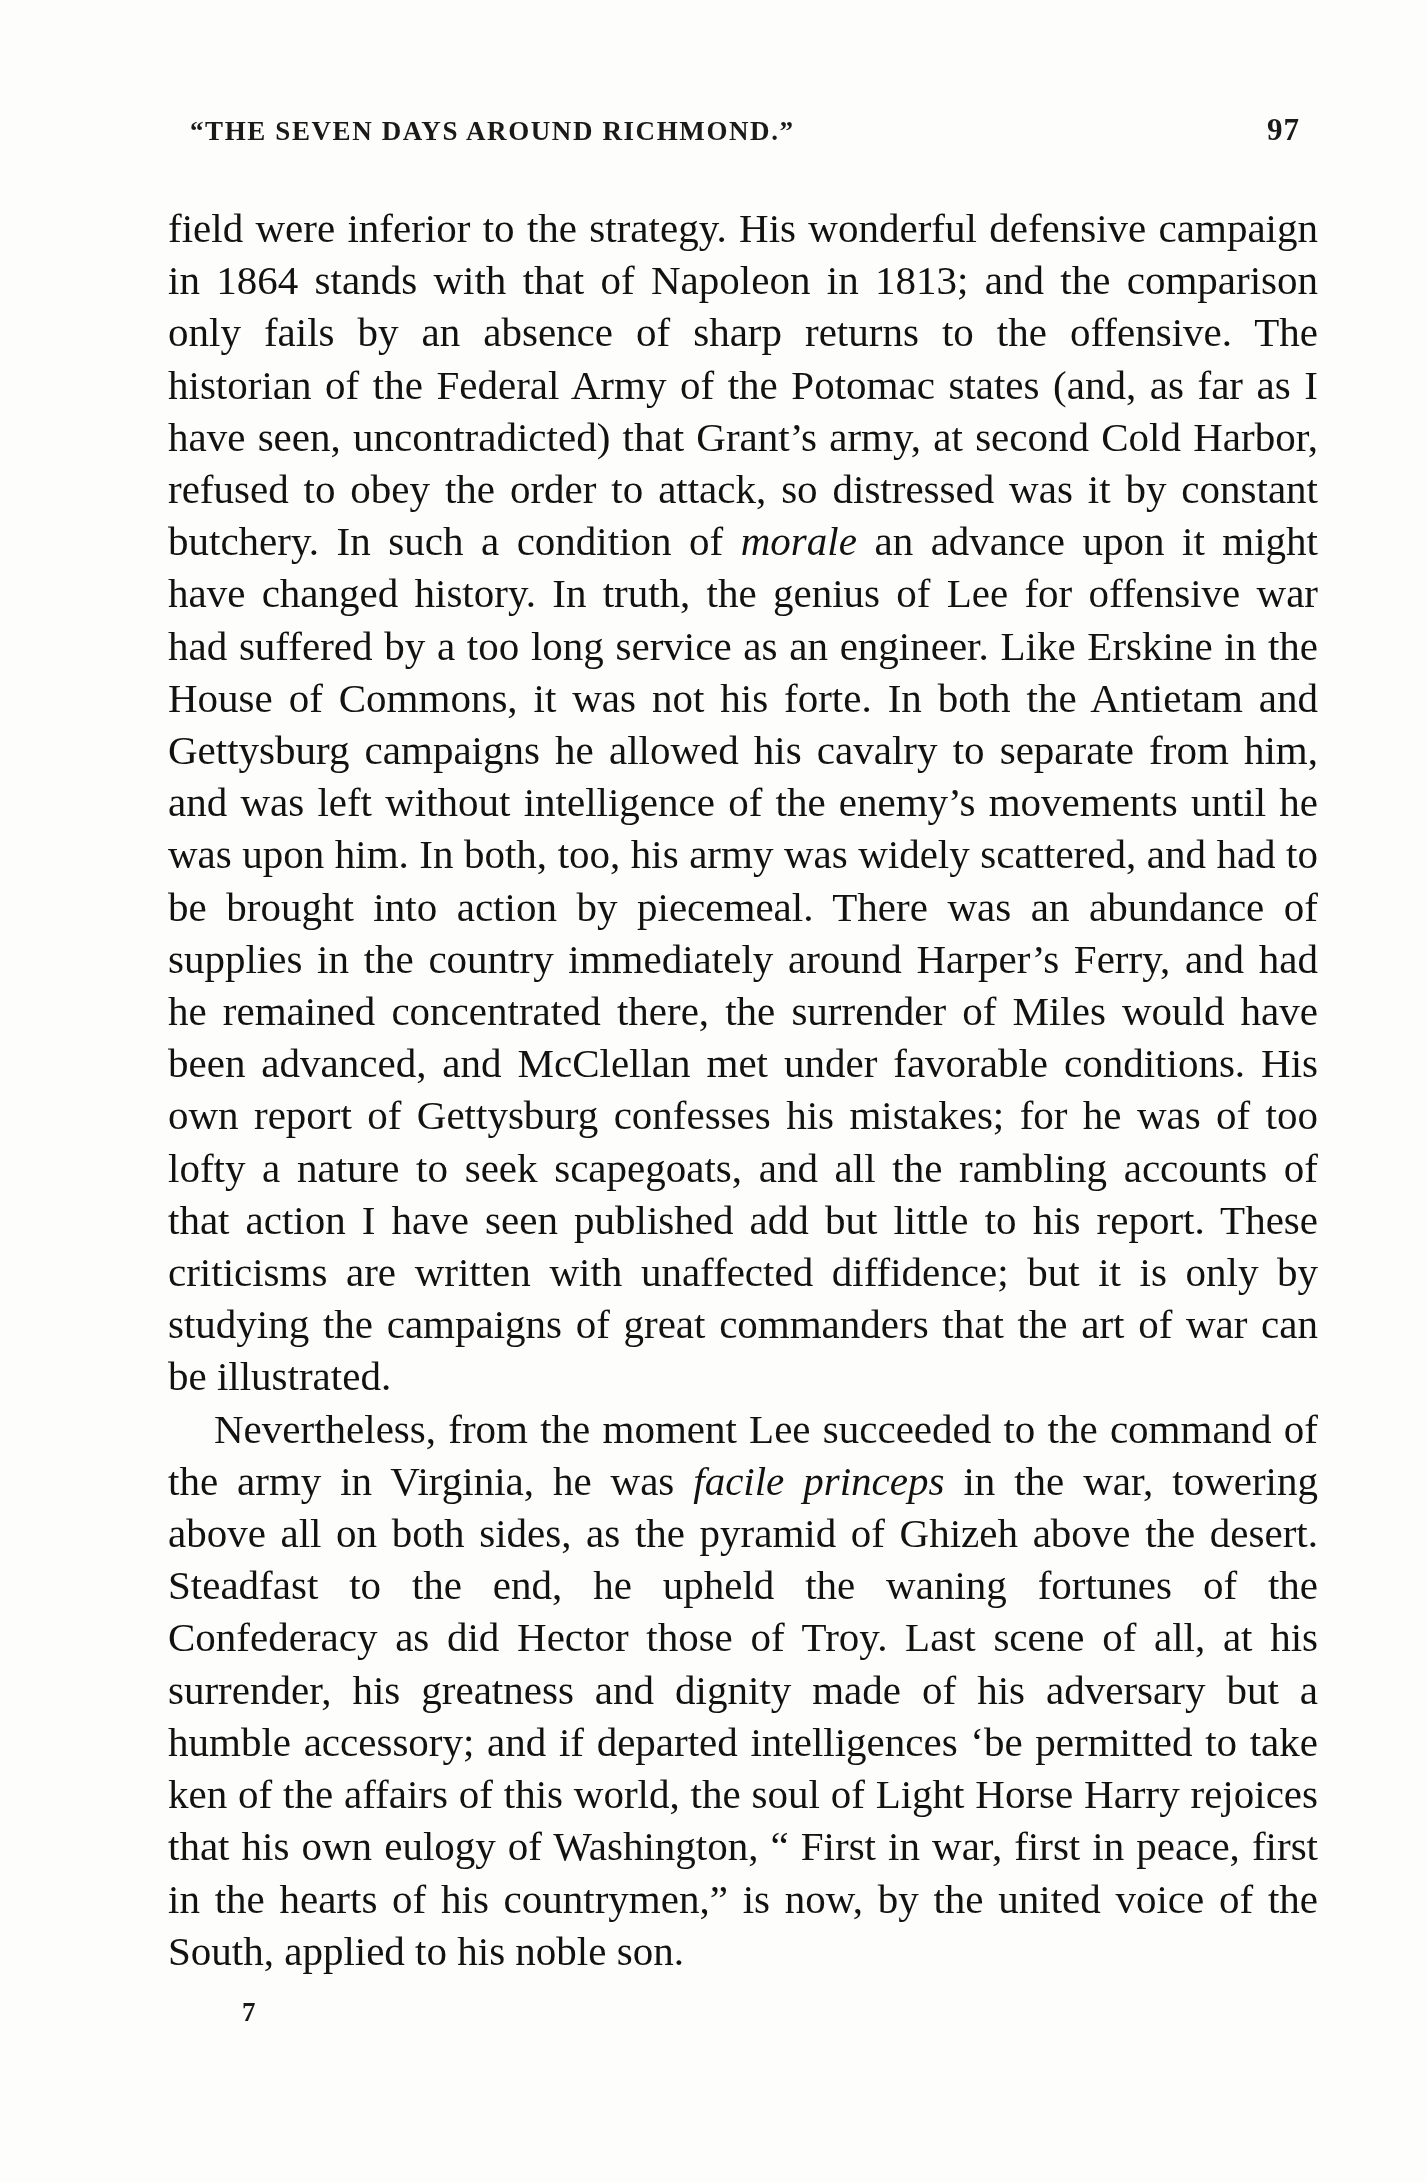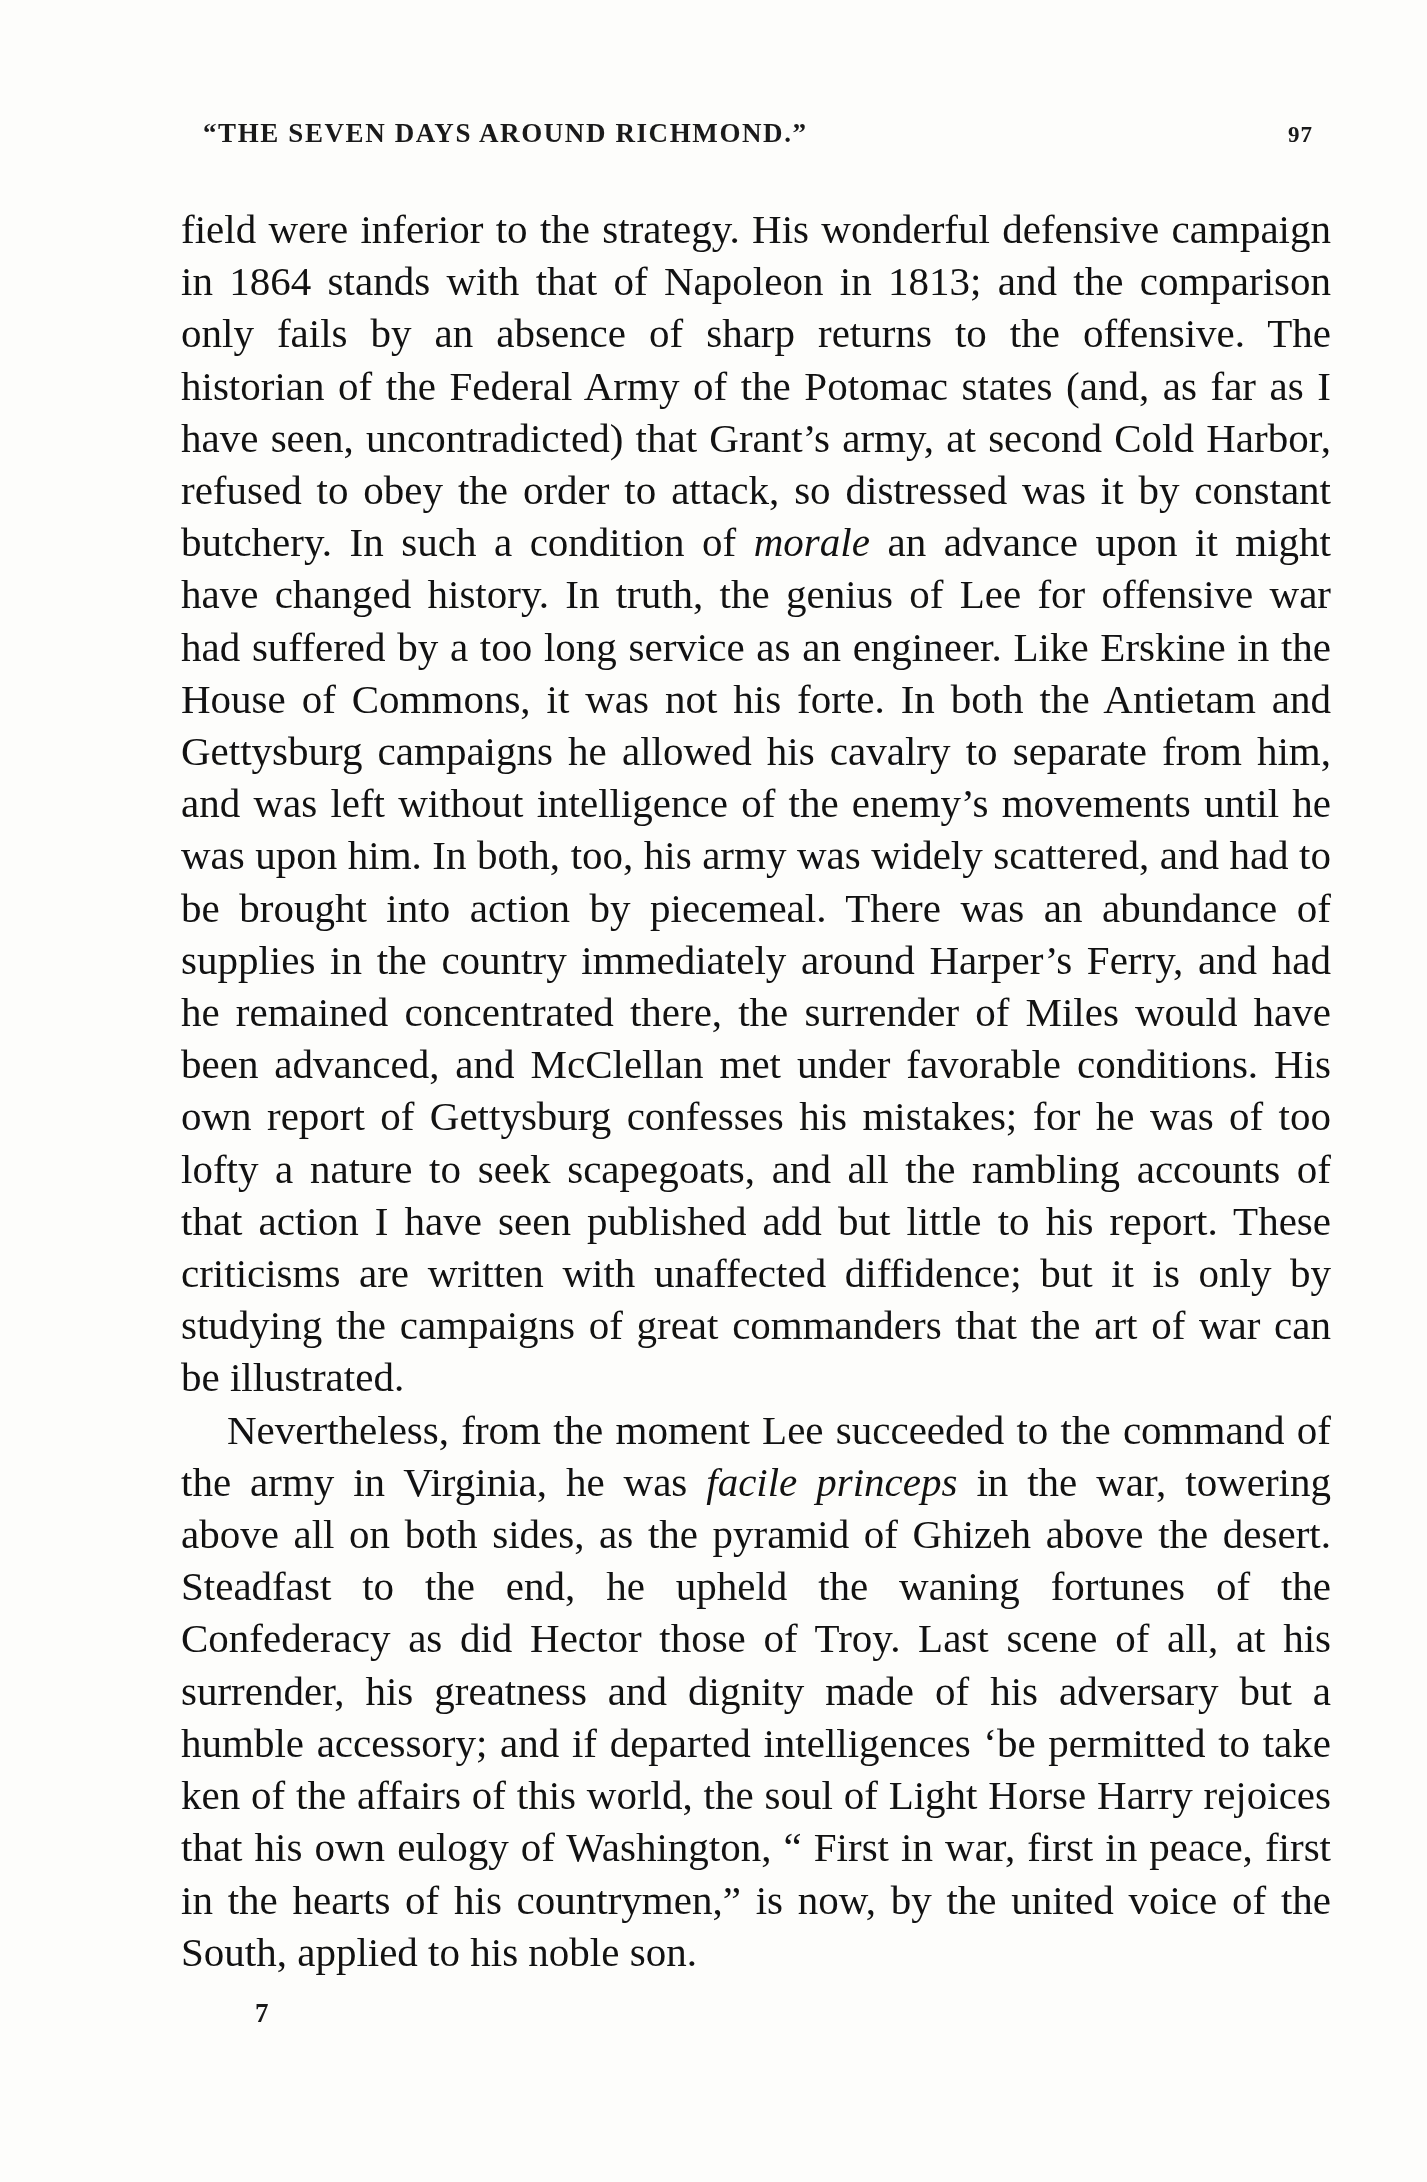--- a/index.html
+++ b/index.html
@@ -19,42 +19,41 @@
     position: absolute;
     left: 0;
     top: 0;
     width: 1427px;
     height: 2182px;
     background: #fdfdfb;
   }
   .content {
     position: absolute;
     left: 168px;
-    top: 118px;
+    top: 112px;
     width: 1150px;
-    margin-left: 13px;
   }
   .running-head {
     display: flex;
     align-items: baseline;
     justify-content: flex-start;
     margin-bottom: 54px;
     padding-left: 22px;
   }
   .running-head .title {
     font-family: "Liberation Serif", serif;
     font-size: 27px;
     letter-spacing: 1.6px;
     font-weight: 600;
     color: #1a1a1a;
     white-space: nowrap;
   }
   .running-head .folio {
     margin-left: auto;
-    font-size: 23px;
+    font-size: 31px;
     font-weight: 600;
     letter-spacing: 1px;
     color: #1a1a1a;
     padding-right: 18px;
   }
   .body-text {
     font-size: 41px;
     line-height: 52.2px;
     text-align: justify;
     text-justify: inter-word;

